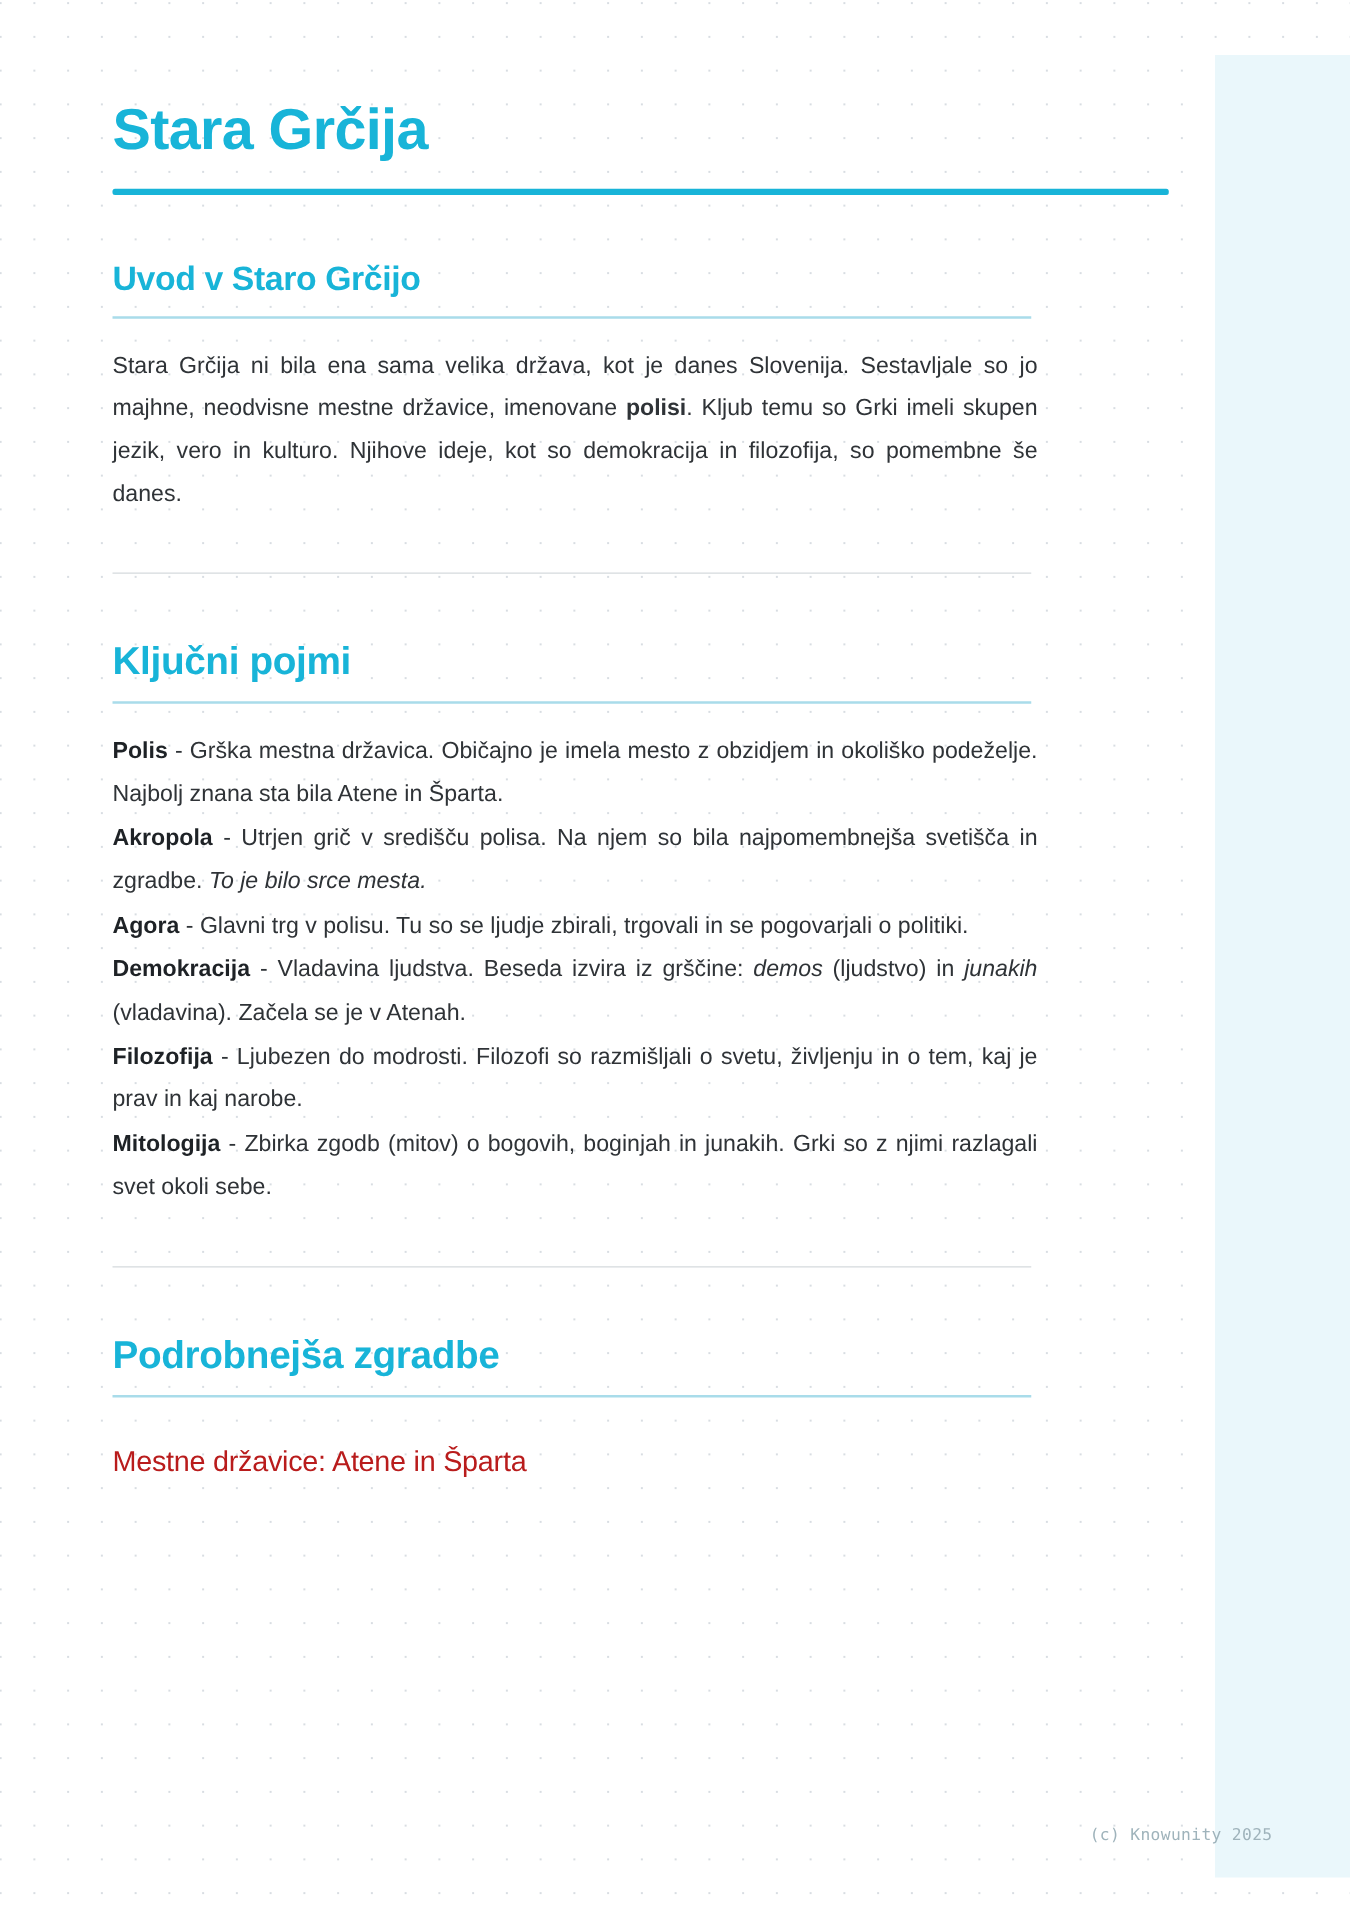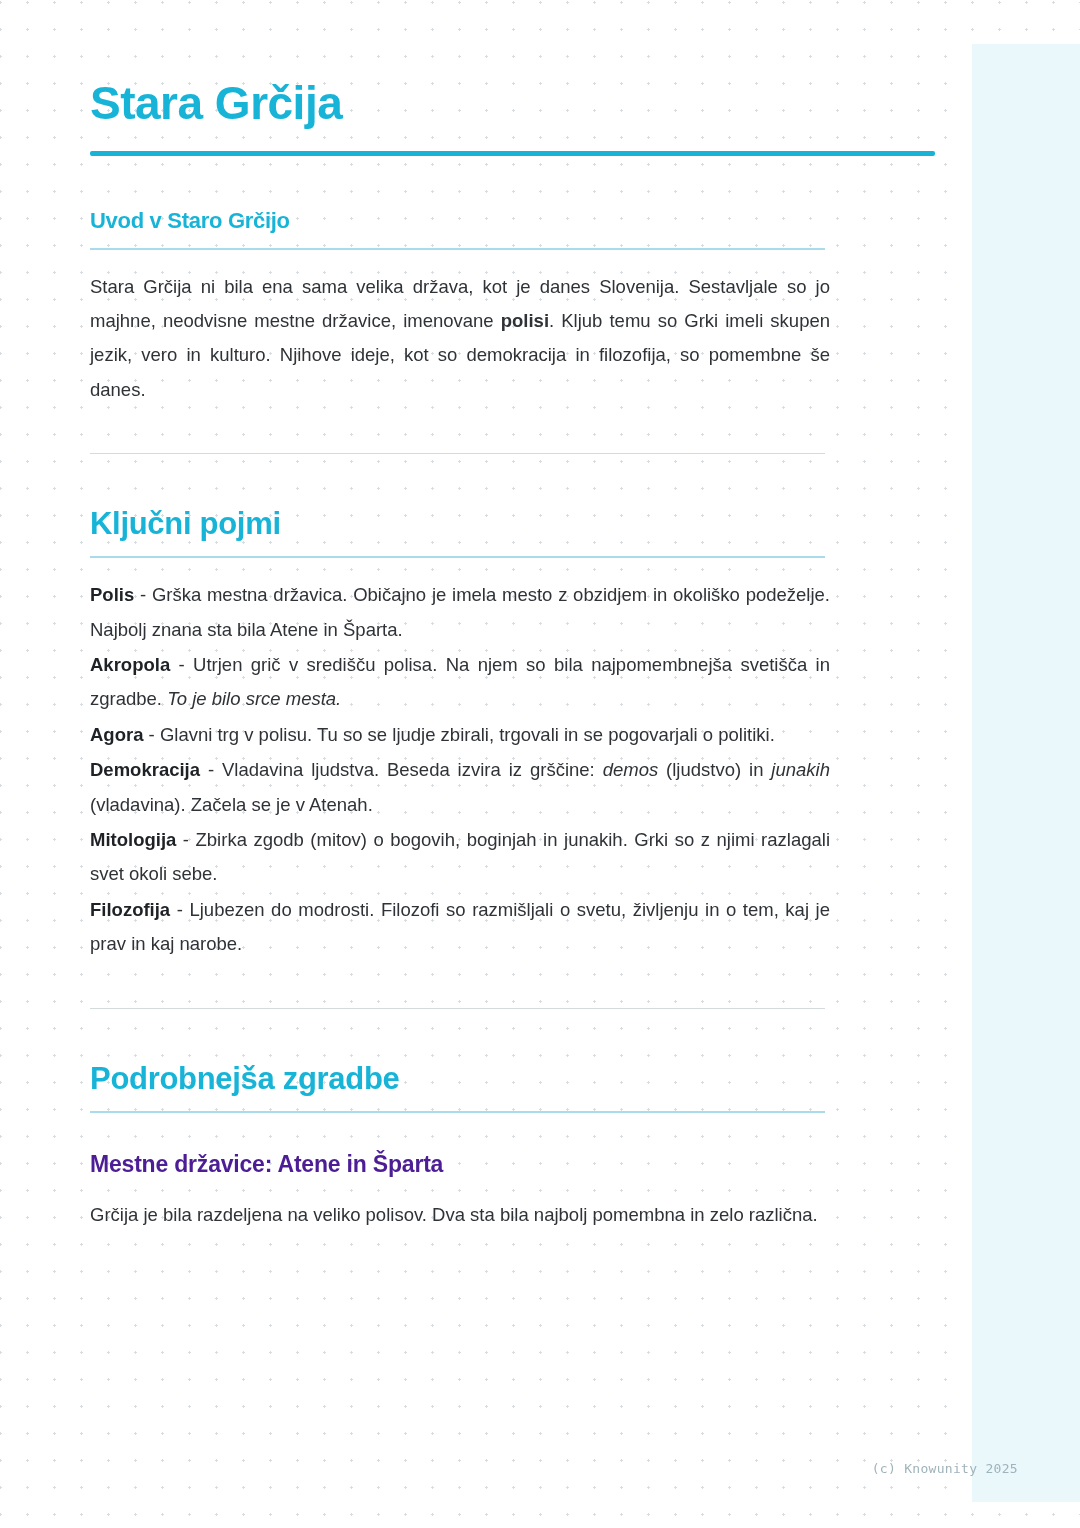--- a/index.html
+++ b/index.html
@@ -67,40 +67,40 @@
   }
   .title-rule {
     height: 5px;
     background: #18b4d8;
     width: 845px;
     margin: 22px 0 0 0;
     border-radius: 2px;
   }
 
   h2.section-title {
-    font-size: 22px;
+    font-size: 27px;
     font-weight: 800;
     color: #18b4d8;
     margin: 52px 0 0 0;
     letter-spacing: -0.3px;
   }
   h2.section-title.big {
     font-size: 31px;
   }
   .section-rule {
     height: 2px;
     background: #a9dcea;
     width: 735px;
     margin: 14px 0 0 0;
   }
 
   h3.sub-title {
     font-size: 23px;
-    font-weight: 700;
-    color: #4c1d95;
+    font-weight: 400;
+    color: #b91c1c;
     margin: 38px 0 0 0;
     letter-spacing: -0.2px;
   }
 
   p.body-text {
     font-size: 18.5px;
     line-height: 1.86;
     color: #2f3337;
     margin: 20px 0 0 0;
     text-align: justify;
@@ -164,29 +164,28 @@
     <div class="section-rule"></div>
 
     <p class="body-text"><span class="term">Polis</span><span> - </span><span>Grška mestna državica. Običajno je imela mesto z obzidjem in okoliško podeželje. Najbolj znana sta bila Atene in Šparta.</span></p>
 
     <p class="body-text tight"><span class="term">Akropola</span><span> - </span><span>Utrjen grič v središču polisa. Na njem so bila najpomembnejša svetišča in zgradbe. </span><span class="em">To je bilo srce mesta.</span></p>
 
     <p class="body-text tight"><span class="term">Agora</span><span> - </span><span>Glavni trg v polisu. Tu so se ljudje zbirali, trgovali in se pogovarjali o politiki.</span></p>
 
     <p class="body-text tight"><span class="term">Demokracija</span><span> - </span><span>Vladavina ljudstva. Beseda izvira iz grščine: </span><span class="em">demos</span><span> (ljudstvo) in </span><span class="em">junakih</span><span> (vladavina). Začela se je v Atenah.</span></p>
 
+    <p class="body-text tight"><span class="term">Filozofija</span><span> - </span><span>Ljubezen do modrosti. Filozofi so razmišljali o svetu, življenju in o tem, kaj je prav in kaj narobe.</span></p>
+
     <p class="body-text tight"><span class="term">Mitologija</span><span> - </span><span>Zbirka zgodb (mitov) o bogovih, boginjah in junakih. Grki so z njimi razlagali svet okoli sebe.</span></p>
-
-    <p class="body-text tight"><span class="term">Filozofija</span><span> - </span><span>Ljubezen do modrosti. Filozofi so razmišljali o svetu, življenju in o tem, kaj je prav in kaj narobe.</span></p>
 
     <div class="divider"></div>
 
     <h2 class="section-title big">Podrobnejša zgradbe</h2>
     <div class="section-rule"></div>
 
     <h3 class="sub-title">Mestne državice: Atene in Šparta</h3>
 
-    <p class="body-text">Grčija je bila razdeljena na veliko polisov. Dva sta bila najbolj pomembna in zelo različna.</p>
 
   </div>
 </div>
 
 <div class="footer-credit">(c) Knowunity 2025</div>
 
 </body></html>

